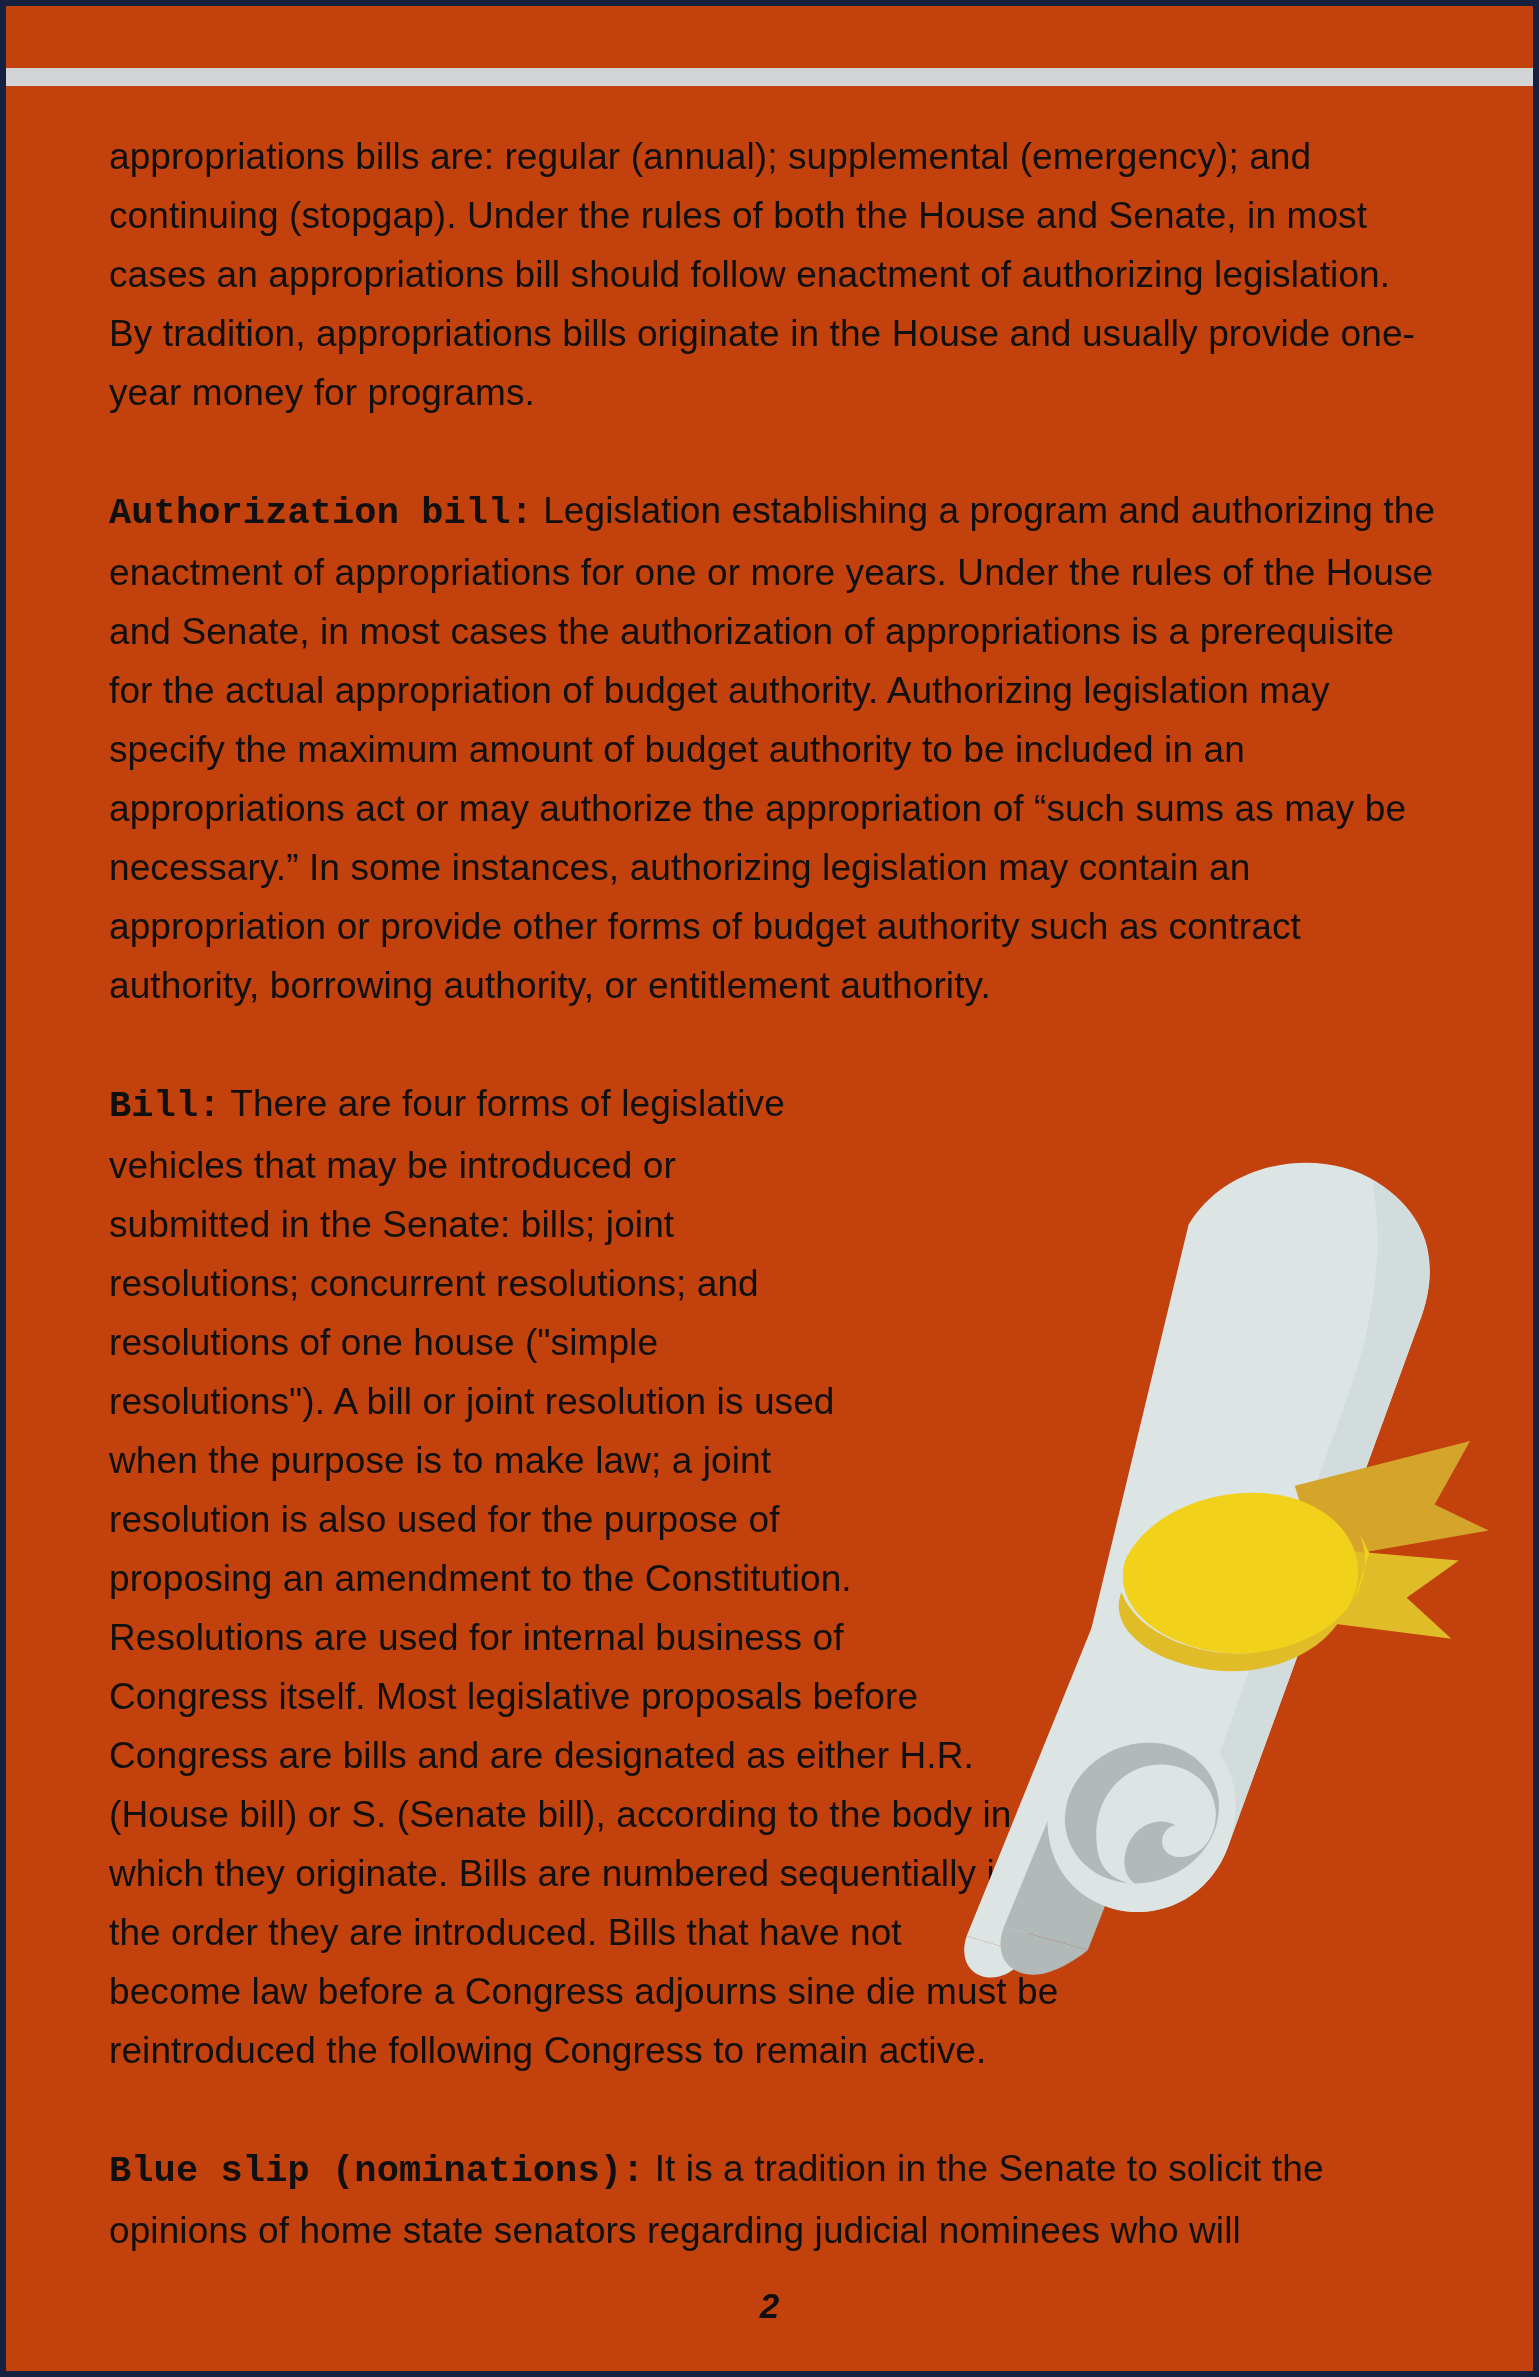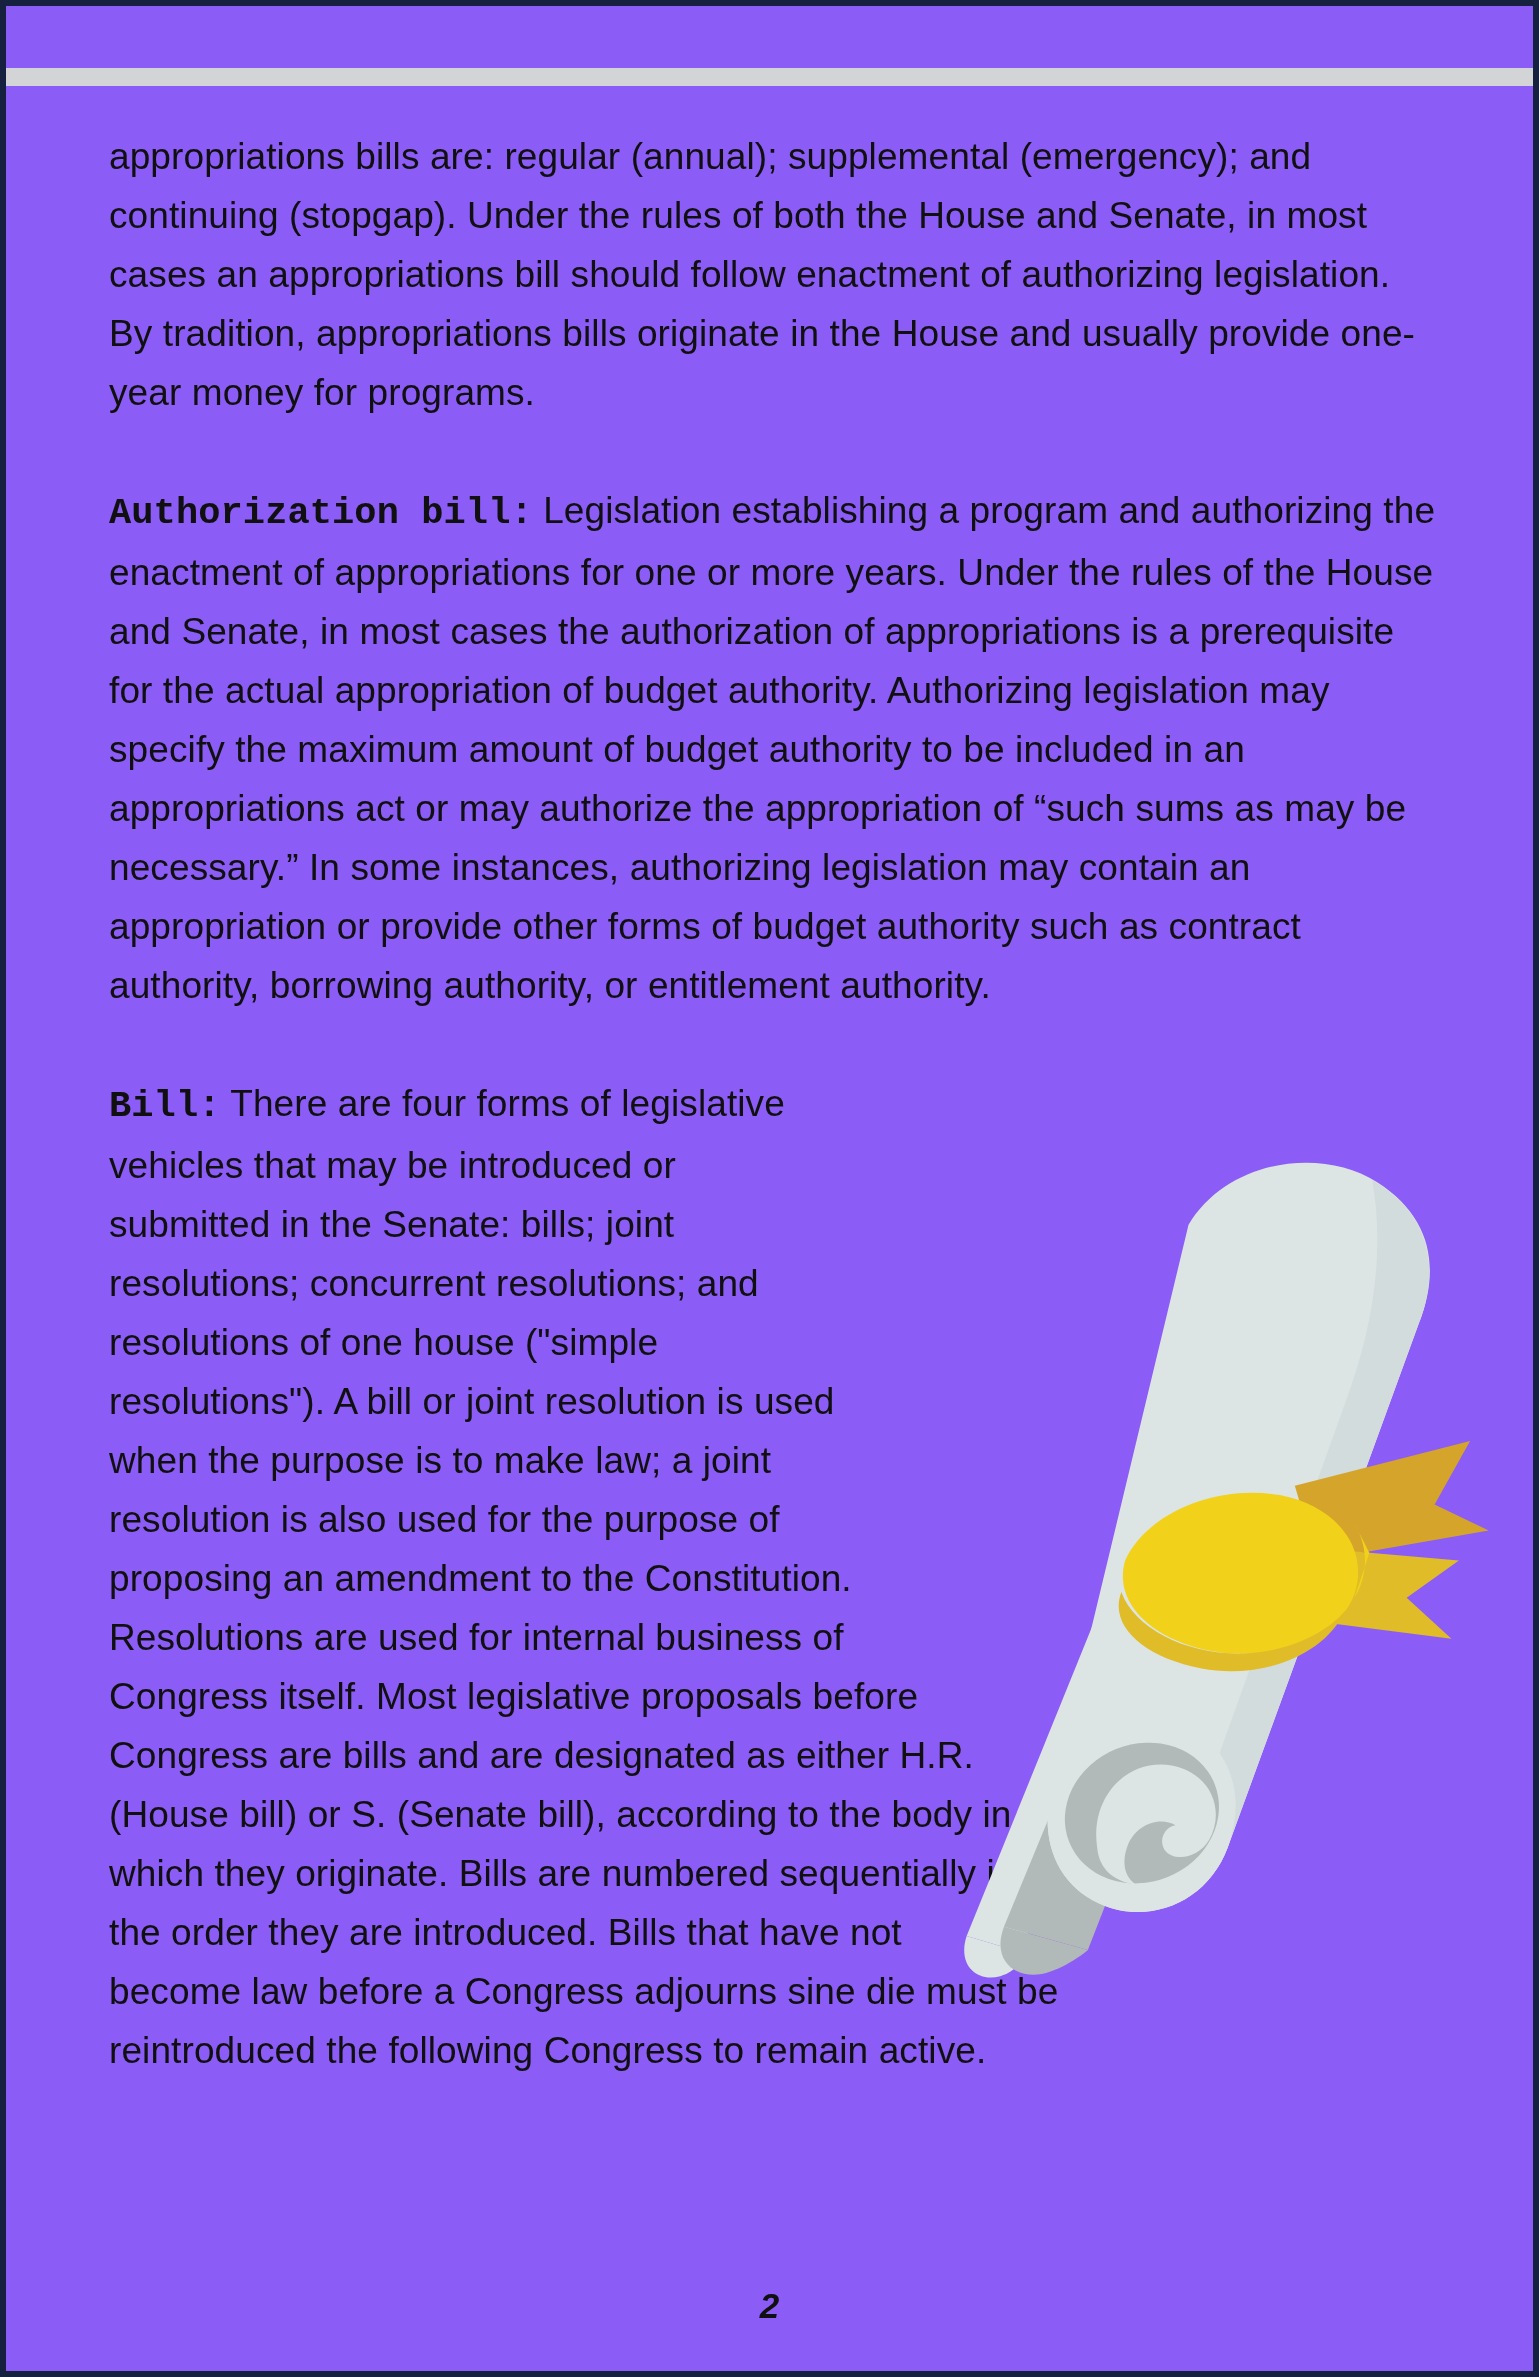--- a/index.html
+++ b/index.html
@@ -5,21 +5,21 @@
   html, body {
     margin: 0;
     padding: 0;
     background: #ffffff;
   }
 
   .page {
     position: relative;
     width: 1539px;
     height: 2377px;
-    background: #8b5cf6;
+    background: #c2410c;
     box-sizing: border-box;
     border-top: 6.5px solid #16213f;
     border-left: 6.5px solid #16213f;
     border-right: 6.5px solid #16213f;
     border-bottom: 6.5px solid #16213f;
     overflow: hidden;
     font-family: "Liberation Sans", "DejaVu Sans", sans-serif;
   }
 
   
@@ -100,20 +100,21 @@
   <div class="header-band"></div>
 
   <div class="content">
 
     <p class="para"><span>appropriations bills are: regular (annual); supplemental (emergency); and continuing (stopgap). Under the rules of both the House and Senate, in most cases an appropriations bill should follow enactment of authorizing legislation. By tradition, appropriations bills originate in the House and usually provide one-year money for programs.</span></p>
 
     <p class="para"><span class="term">Authorization bill:</span><span> Legislation establishing a program and authorizing the enactment of appropriations for one or more years. Under the rules of the House and Senate, in most cases the authorization of appropriations is a prerequisite for the actual appropriation of budget authority. Authorizing legislation may specify the maximum amount of budget authority to be included in an appropriations act or may authorize the appropriation of “such sums as may be necessary.” In some instances, authorizing legislation may contain an appropriation or provide other forms of budget authority such as contract authority, borrowing authority, or entitlement authority.</span></p>
 
     <p class="para para-bill"><span class="wrapbox"></span><span class="term">Bill:</span><span> There are four forms of legislative vehicles that may be introduced or submitted in the Senate: bills; joint resolutions; concurrent resolutions; and resolutions of one house ("simple resolutions"). A bill or joint resolution is used when the purpose is to make law; a joint resolution is also used for the purpose of proposing an amendment to the Constitution. Resolutions are used for internal business of Congress itself. Most legislative proposals before Congress are bills and are designated as either H.R. (House bill) or S. (Senate bill), according to the body in which they originate. Bills are numbered sequentially in the order they are introduced. Bills that have not become law before a Congress adjourns sine die must be reintroduced the following Congress to remain active.</span></p>
 
+    <p class="para"><span class="term">Blue slip (nominations):</span><span> It is a tradition in the Senate to solicit the opinions of home state senators regarding judicial nominees who will</span></p>
 
   </div>
 
   <div class="scroll-art">
     <svg viewBox="0 0 620 930" width="578" height="867" xmlns="http://www.w3.org/2000/svg">
 
       <path d="M 20 855 L 245 300 L 300 312 L 78 872 Z" fill="#dde4e4"></path>
       <path d="M 20 855 C 10 885, 30 905, 56 898 C 74 893, 80 880, 78 872 Z" fill="#dde4e4"></path>
 
       <path d="M 60 845 L 250 385 L 330 408 L 150 870 Z" fill="#b2b9b9"></path>

